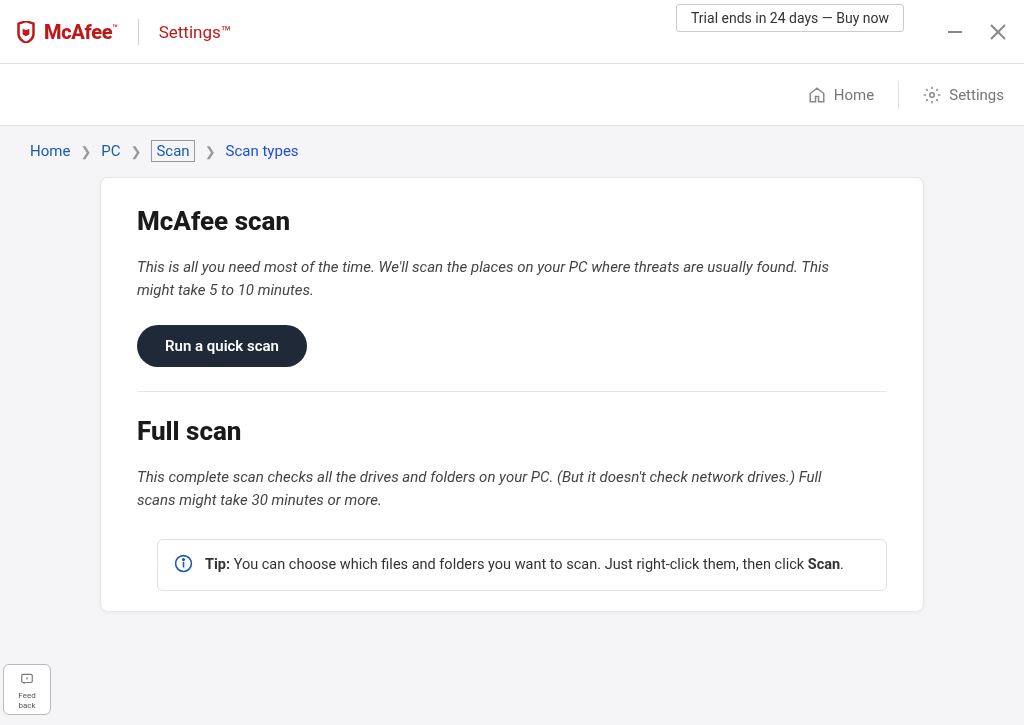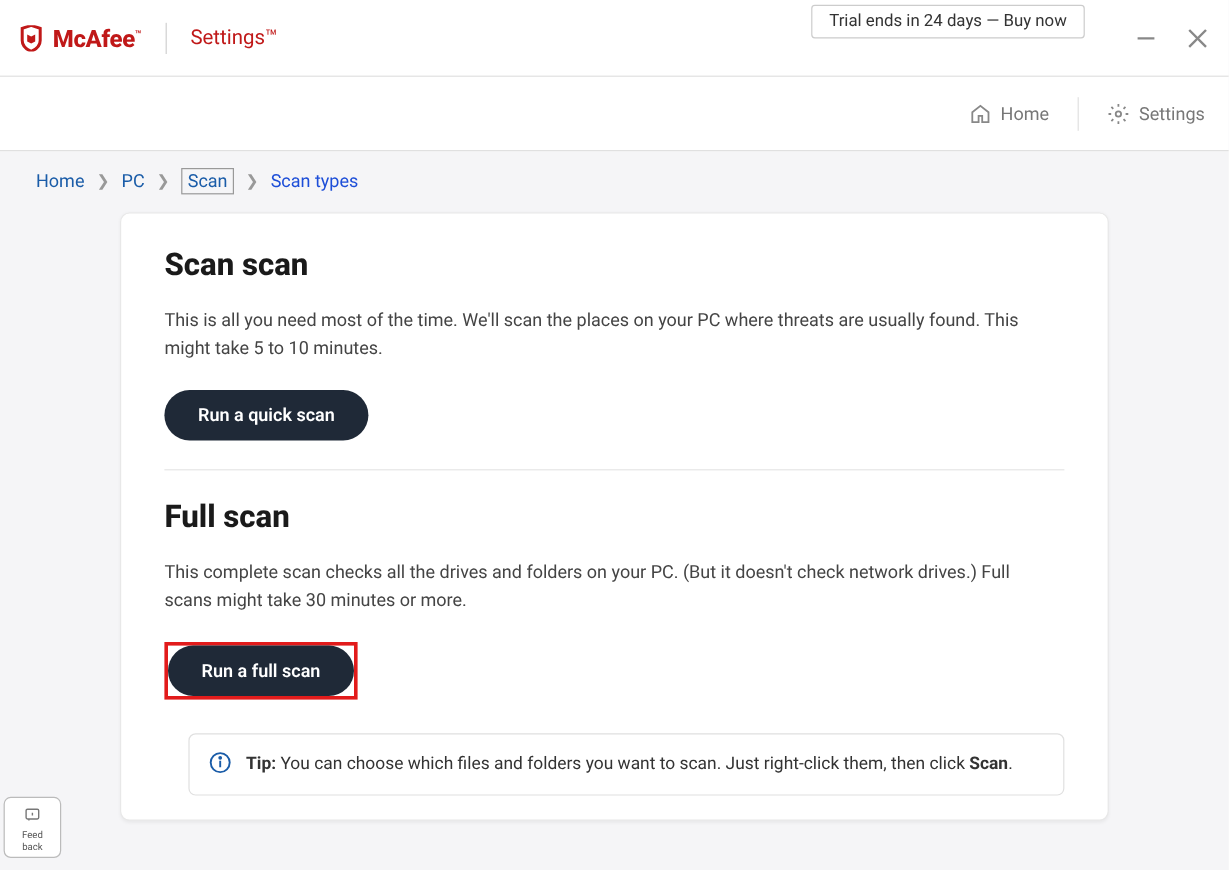--- a/index.html
+++ b/index.html
@@ -137,20 +137,21 @@
       font-weight: 800;
       color: #1a1a1a;
       margin-bottom: 20px;
     }
     .section-desc {
       font-size: 15px;
       color: #444;
       line-height: 1.5;
       margin-bottom: 24px;
       max-width: 720px;
+      font-style: italic;
     }
     .pill-button {
       background: #1f2937;
       color: #fff;
       border: none;
       border-radius: 24px;
       padding: 12px 28px;
       font-size: 15px;
       font-weight: 600;
       cursor: pointer;
@@ -251,31 +252,28 @@
   <span class="seg">Home</span>
   <span class="chev">❯</span>
   <span class="seg">PC</span>
   <span class="chev">❯</span>
   <span class="seg outlined">Scan</span>
   <span class="chev">❯</span>
   <span class="seg current">Scan types</span>
 </div>
 
 <div class="content-card">
-  <h2 class="section-title">Scan scan</h2>
+  <h2 class="section-title">McAfee scan</h2>
   <p class="section-desc">This is all you need most of the time. We'll scan the places on your PC where threats are usually found. This might take 5 to 10 minutes.</p>
   <button class="pill-button">Run a quick scan</button>
 
   <div class="section-divider"></div>
 
   <h2 class="section-title">Full scan</h2>
   <p class="section-desc">This complete scan checks all the drives and folders on your PC. (But it doesn't check network drives.) Full scans might take 30 minutes or more.</p>
-  <span class="highlighted">
-    <button class="pill-button">Run a full scan</button>
-  </span>
 
   <div class="tip-box">
     <svg width="19" height="19" viewBox="0 0 24 24" fill="none" stroke="#1a5ca8" stroke-width="2">
       <circle cx="12" cy="12" r="10"></circle>
       <line x1="12" y1="10" x2="12" y2="17"></line>
       <circle cx="12" cy="7" r="1" fill="#1a5ca8"></circle>
     </svg>
     <div class="tip-text">
       <b>Tip:</b><span> You can choose which files and folders you want to scan. Just right-click them, then click </span><b class="scan-end-word">Scan</b><span>.</span>
     </div>

